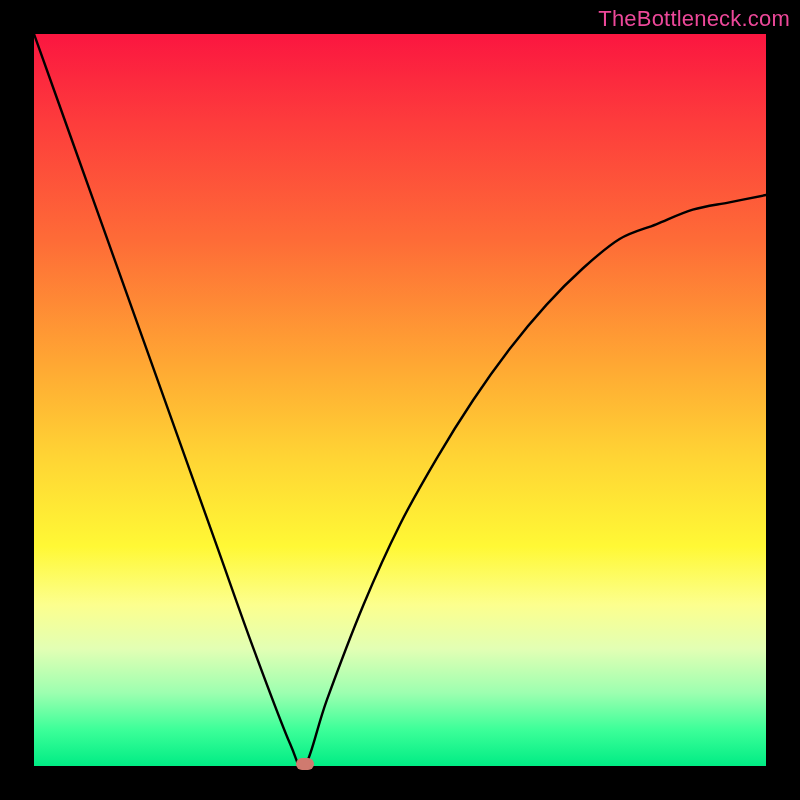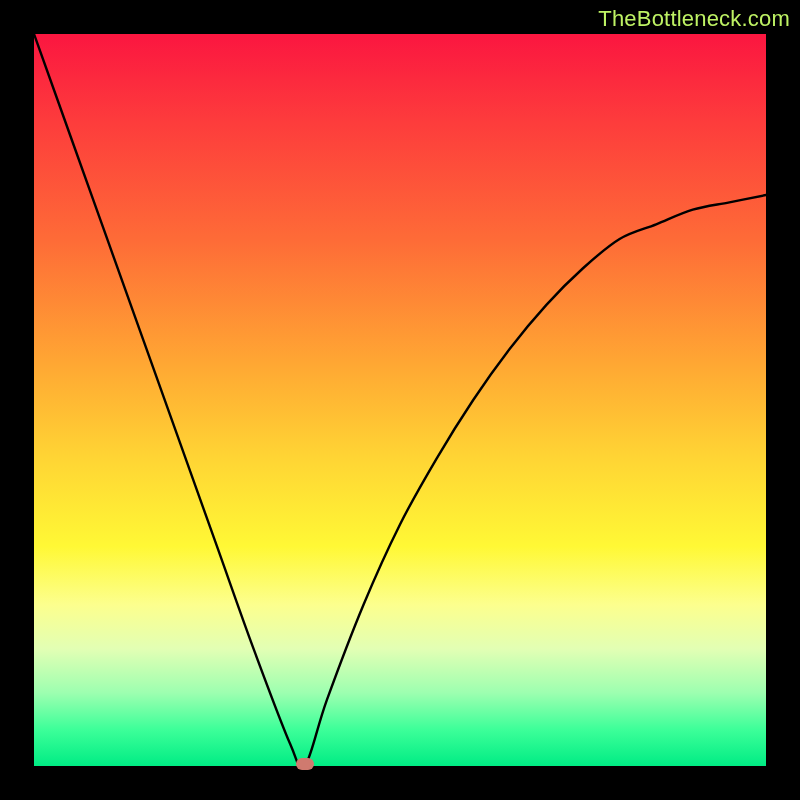--- a/index.html
+++ b/index.html
@@ -35,21 +35,21 @@
       #fcff8e 78%,
       #e2ffb4 84%,
       #9dffb0 90%,
       #3dff99 95%,
       #00ec84 100%);
   }
   .watermark {
     position: absolute;
     top: 6px;
     right: 10px;
-    color: #bef264;
+    color: #ec4899;
     font-size: 22px;
     font-weight: 500;
     letter-spacing: 0.2px;
     user-select: none;
   }
   svg.curve {
     position: absolute;
     top: 0;
     left: 0;
     width: 732px;

